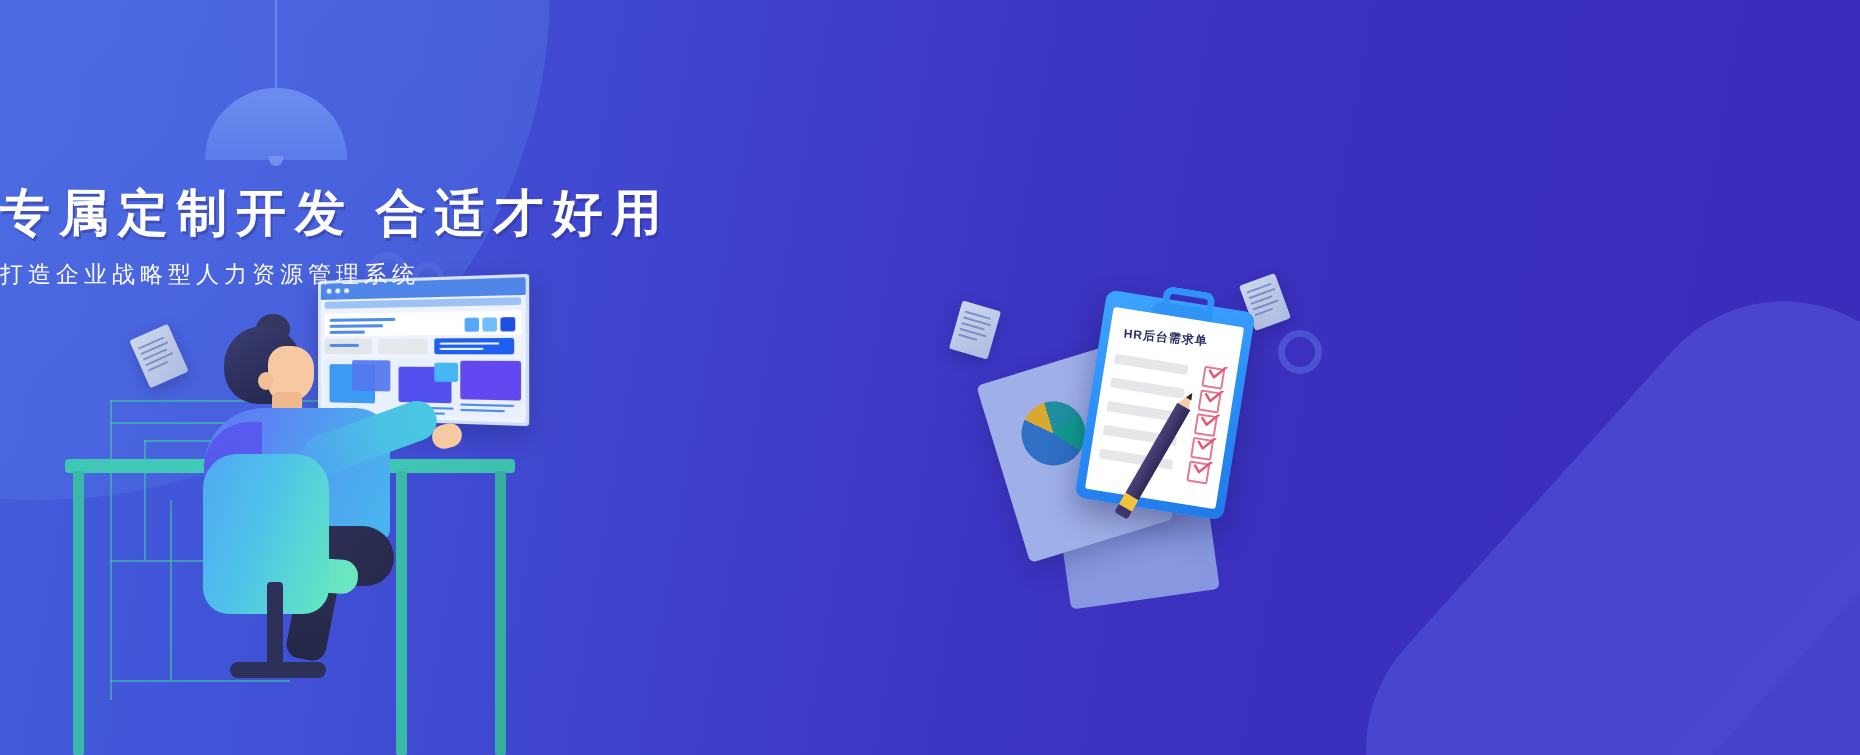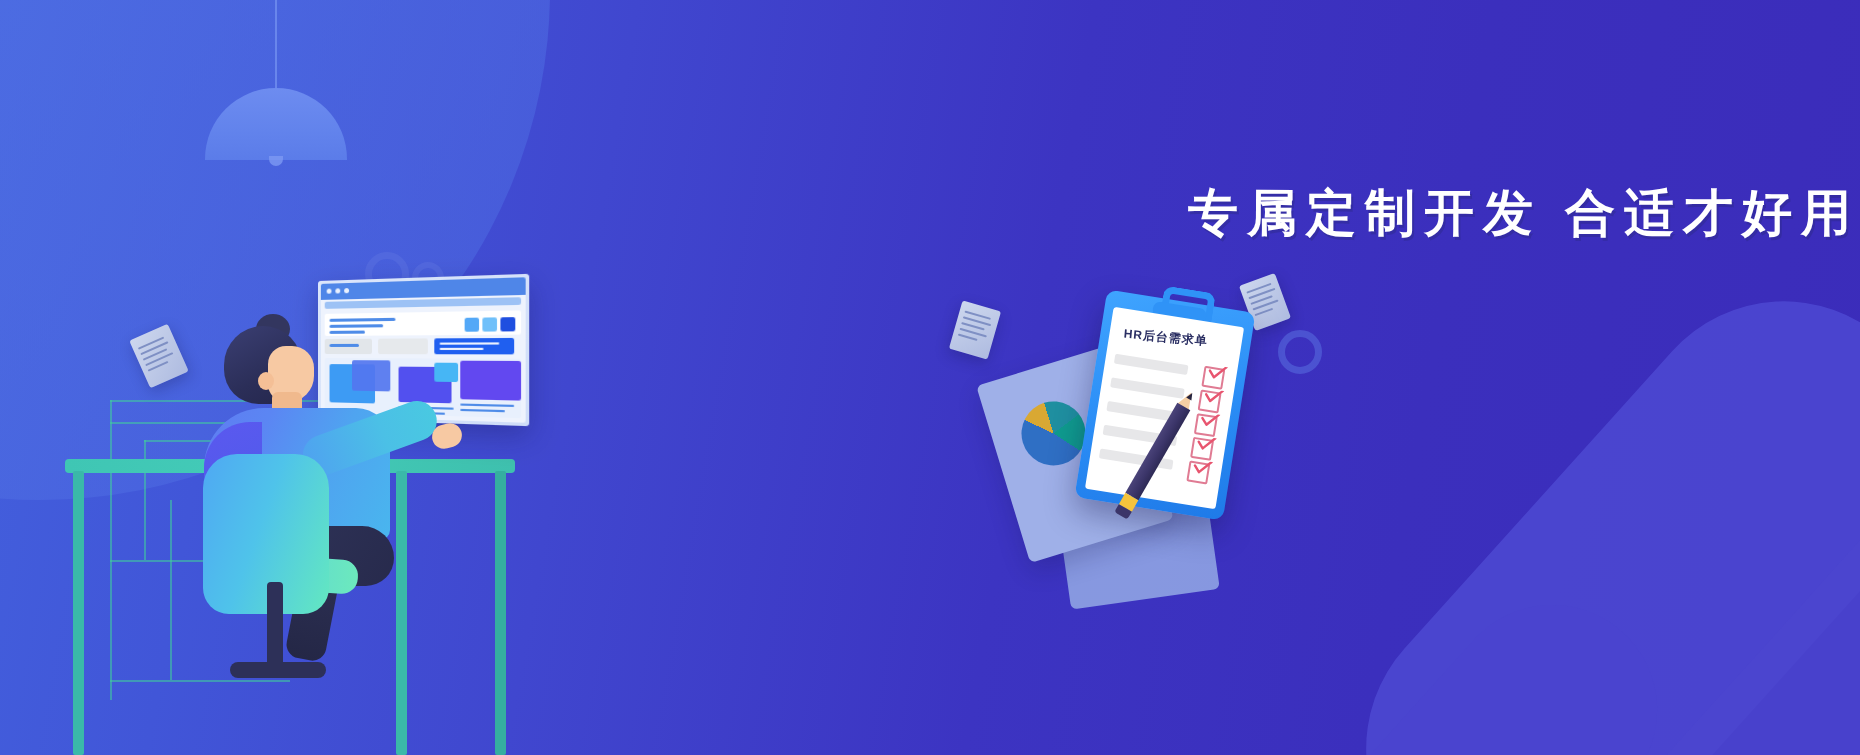--- a/index.html
+++ b/index.html
@@ -138,21 +138,21 @@
   .cb-check svg{display:block;}
   .pencil{position:absolute;left:58px;top:68px;width:15px;height:140px;transform:rotate(21deg);}
   .pencil-body{position:absolute;left:0;top:16px;width:15px;height:104px;
     background:linear-gradient(90deg,#4a4379 0%,#3b3569 55%,#2e2a55 100%);}
   .pencil-tip{position:absolute;left:0;top:0;width:0;height:0;border-left:7.5px solid transparent;border-right:7.5px solid transparent;border-bottom:18px solid #f6cfa4;}
   .pencil-lead{position:absolute;left:4.5px;top:0;width:0;height:0;border-left:3px solid transparent;border-right:3px solid transparent;border-bottom:7px solid #27243f;}
   .pencil-band{position:absolute;left:0;top:120px;width:15px;height:13px;background:#f4c33c;}
   .pencil-end{position:absolute;left:0;top:133px;width:15px;height:9px;background:#3b3569;border-radius:0 0 3px 3px;}
 
   
-  .headline-wrap{position:absolute;left:0;top:186px;width:100%;text-align:right;pointer-events:none;}
+  .headline-wrap{position:absolute;left:0;top:186px;width:100%;text-align:left;pointer-events:none;font-family:Liberation Serif, serif;}
   .headline{
     font-size:50px;font-weight:700;color:#ffffff;letter-spacing:9px;
     line-height:1.1;margin:0;
     text-shadow:2px 3px 0 rgba(40,40,120,.35);
     white-space:nowrap;
   }
   .subtitle{
     margin:18px 0 0 0;font-size:23px;font-weight:400;color:#ffffff;
     letter-spacing:5px;white-space:nowrap;opacity:.97;
   }
@@ -336,15 +336,16 @@
         <div class="pencil-lead"></div>
         <div class="pencil-body"></div>
         <div class="pencil-band"></div>
         <div class="pencil-end"></div>
       </div>
     </div>
   </div>
 
   <div class="headline-wrap">
     <h1 class="headline">专属定制开发 合适才好用</h1>
+    <p class="subtitle">打造企业战略型人力资源管理系统</p>
   </div>
 
 </div>
 
 </body></html>

